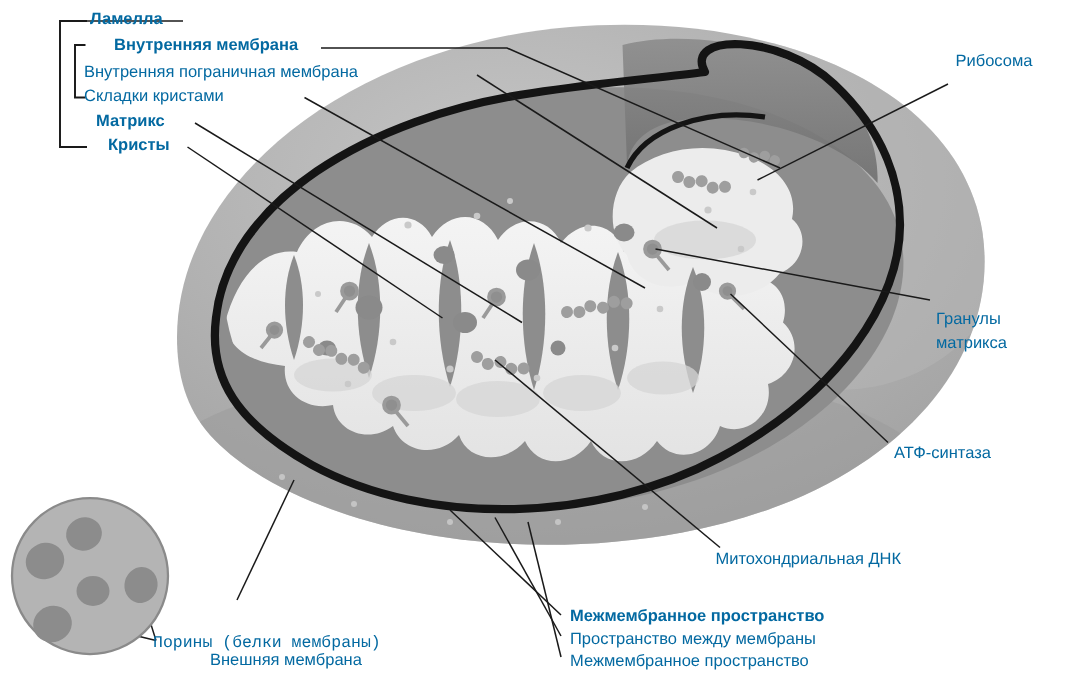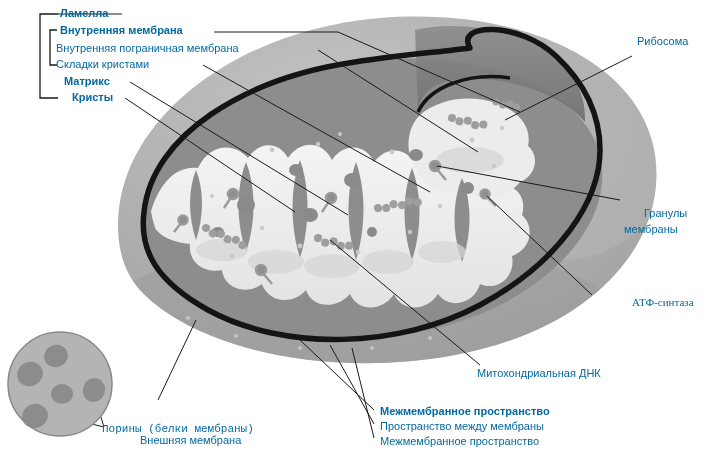--- a/index.html
+++ b/index.html
@@ -261,36 +261,36 @@
     <ellipse cx="54" cy="30" rx="12" ry="11" transform="rotate(-18 54 30)"></ellipse>
     <ellipse cx="28" cy="48" rx="13" ry="12" transform="rotate(-25 28 48)"></ellipse>
     <ellipse cx="60" cy="68" rx="11" ry="10"></ellipse>
     <ellipse cx="92" cy="64" rx="11" ry="12" transform="rotate(15 92 64)"></ellipse>
     <ellipse cx="33" cy="90" rx="13" ry="12" transform="rotate(-20 33 90)"></ellipse>
   </g>
 </svg>
 
 <div class="lbl b" style="left:60px;top:6px;">Ламелла</div>
 
-<div class="lbl b" style="left:60px;top:23px;">Внутренняя мембрана</div>
+<div class="lbl b" style="left:76px;top:23px;">Внутренняя мембрана</div>
 
 <div class="lbl" style="left:56px;top:41px;">Внутренняя пограничная мембрана</div>
 
 <div class="lbl" style="left:56px;top:57px;">Складки кристами</div>
 
 <div class="lbl b" style="left:64px;top:74px;">Матрикс</div>
 
 <div class="lbl b" style="left:60px;top:90px;padding-left:12px;">Кристы</div>
 
 <div class="lbl" style="left:637px;top:34px;">Рибосома</div>
 
-<div class="lbl" style="left:644px;top:206px;">Гранулы</div>
-<div class="lbl" style="left:624px;top:222px;">мембраны</div>
-
-<div class="lbl" style="left:632px;top:295px;font-family:Liberation Serif, serif;">АТФ-синтаза</div>
+<div class="lbl" style="left:624px;top:206px;">Гранулы</div>
+<div class="lbl" style="left:624px;top:222px;">матрикса</div>
+
+<div class="lbl" style="left:596px;top:295px;">АТФ-синтаза</div>
 
 <div class="lbl" style="left:477px;top:366px;">Митохондриальная ДНК</div>
 
 <div class="lbl" style="left:140px;top:400px;margin-top:33px;">Внешняя мембрана</div>
 
 <div class="lbl" style="left:102px;top:422px;font-family:Liberation Mono, monospace;">Порины (белки мембраны)</div>
 
 <div class="lbl b" style="left:380px;top:404px;">Межмембранное пространство</div>
 
 <div class="lbl" style="left:380px;top:419px;">Пространство между мембраны</div>

